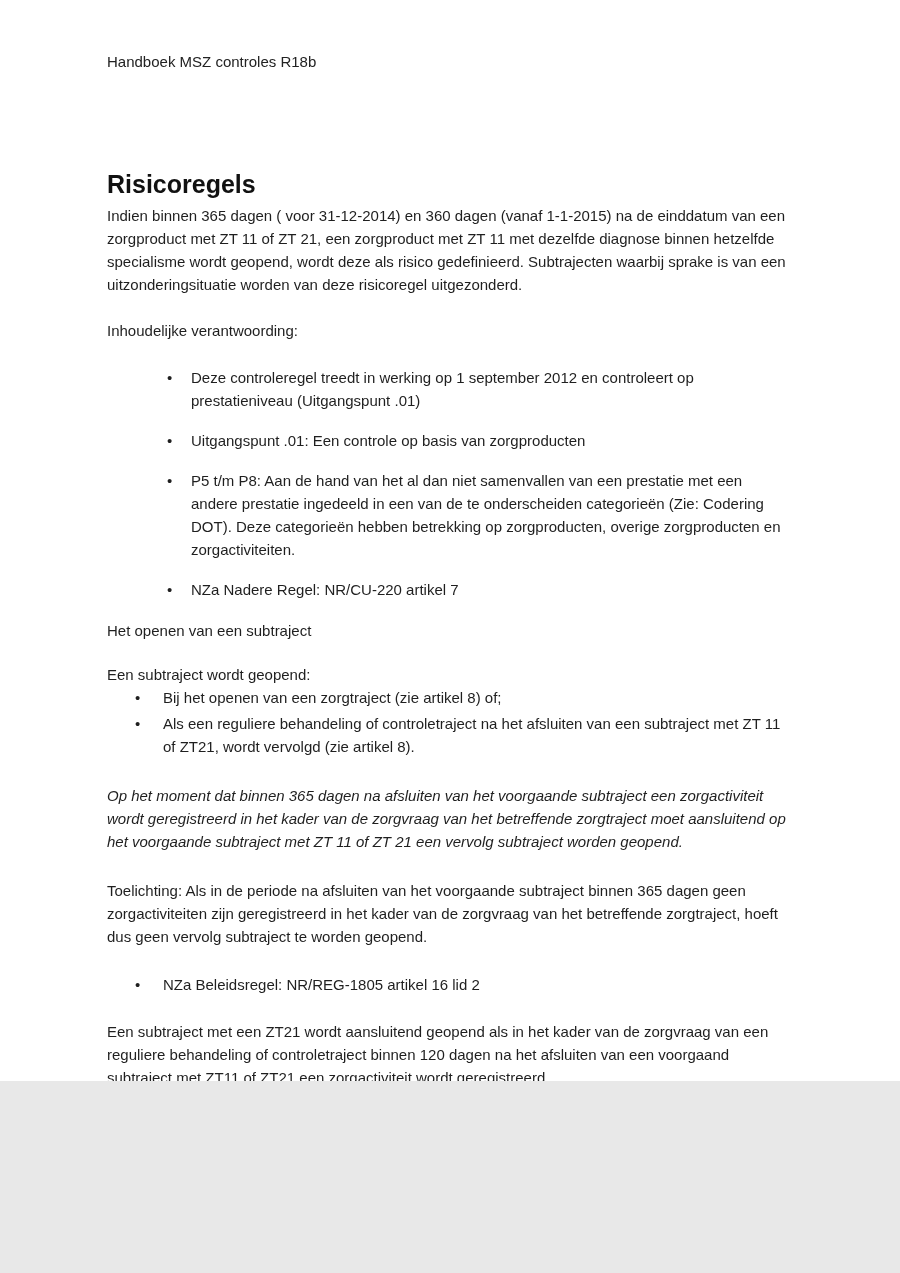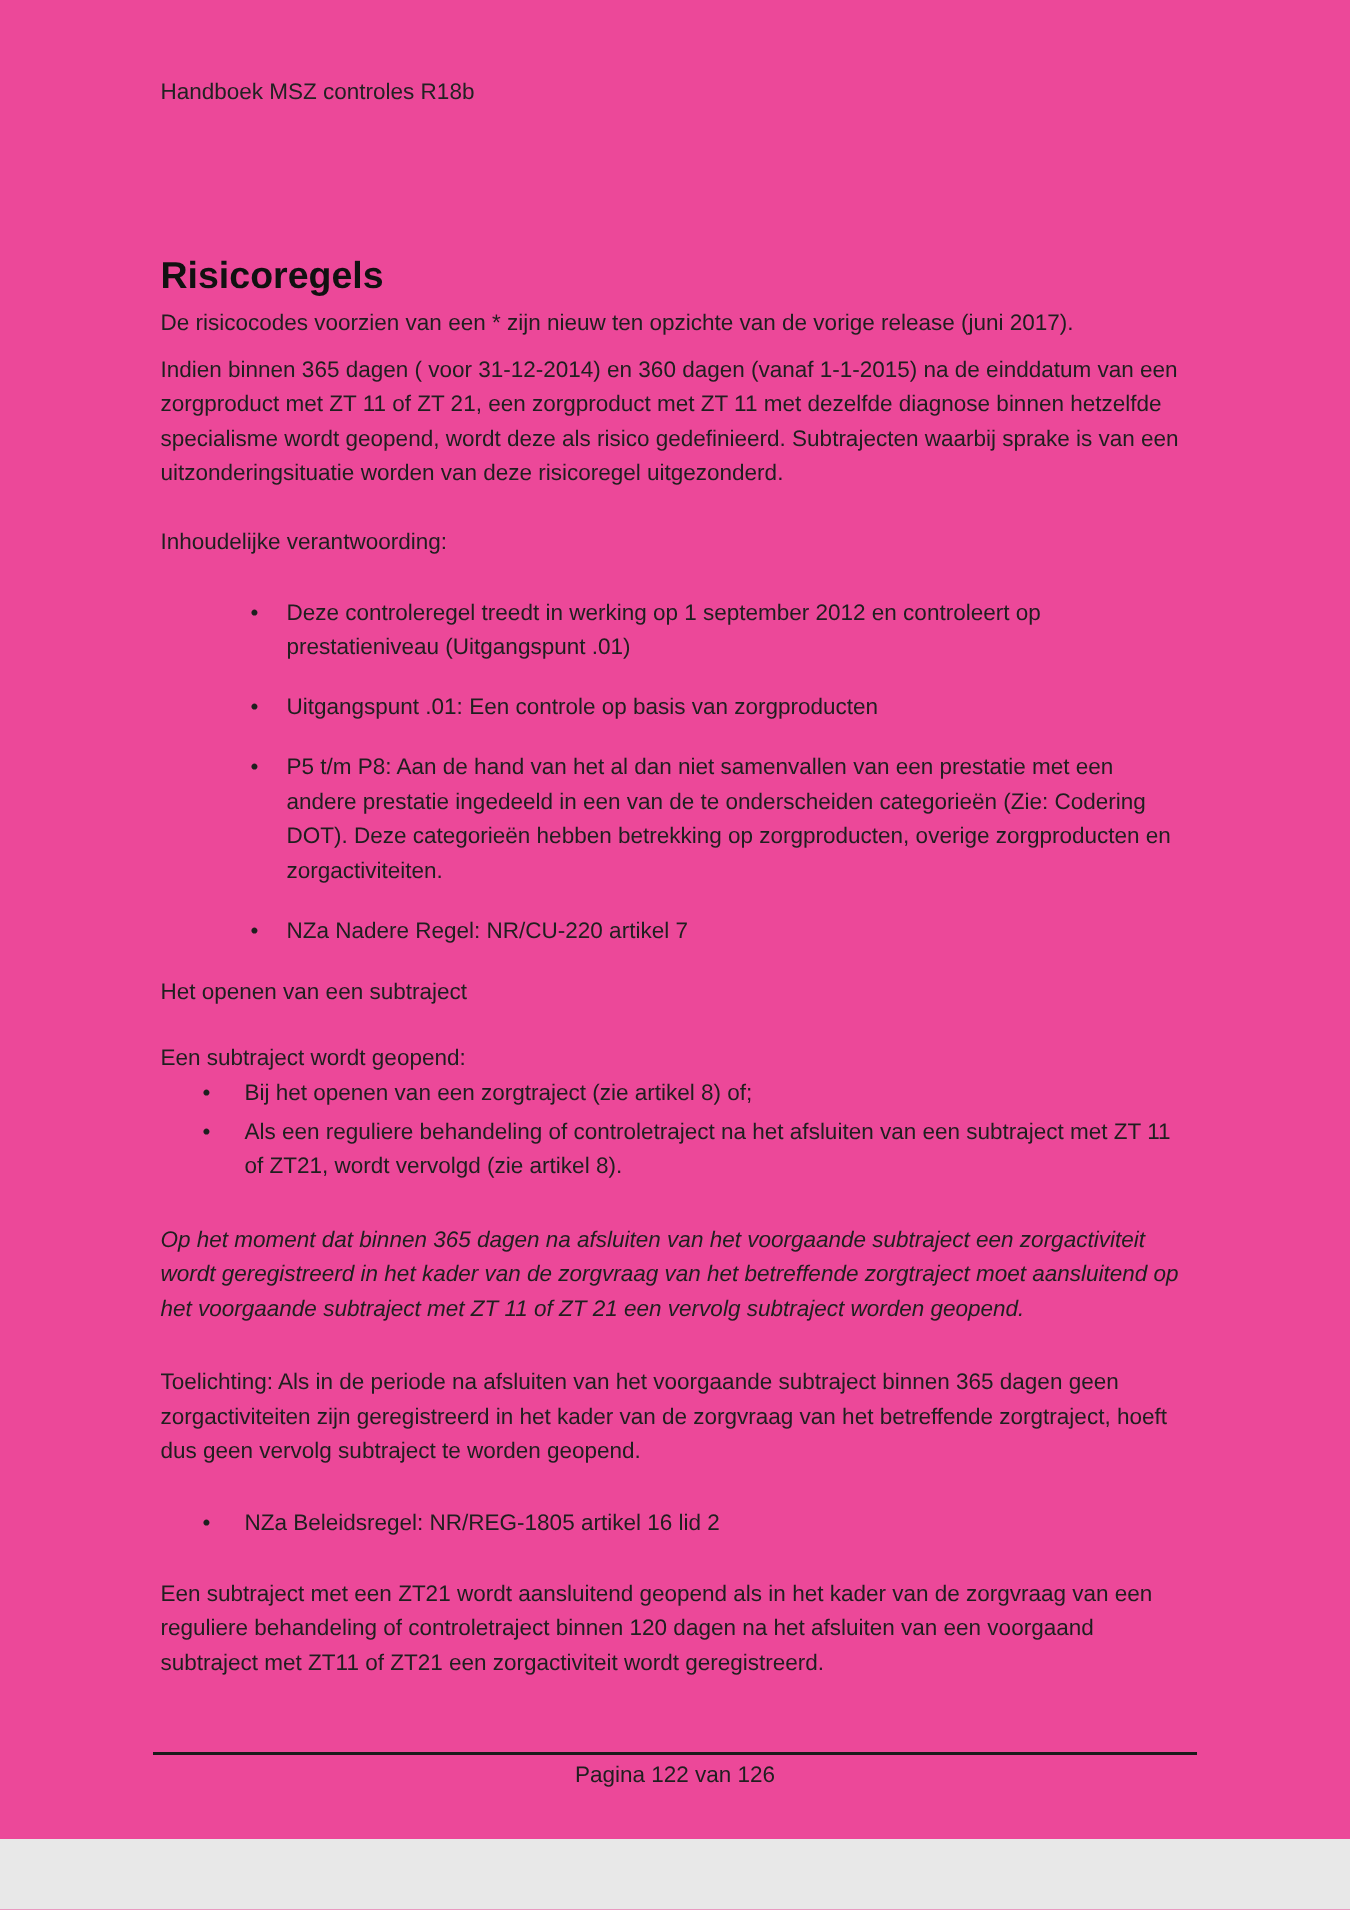--- a/index.html
+++ b/index.html
@@ -3,22 +3,22 @@
 <meta charset="utf-8">
 <style>
   html, body { margin: 0; padding: 0; }
   body {
     width: 900px; height: 1273px;
     background: #e8e8e8;
     font-family: "Liberation Sans", sans-serif;
   }
   .page {
     position: relative;
-    width: 900px; height: 1226px;
-    background: #ec4899;
+    width: 900px; height: 1081px;
+    background: #ffffff;
     color: #1f1f1f;
     overflow: hidden;
     box-sizing: border-box;
     padding: 50px 107px 0 107px;
     font-size: 15px;
     line-height: 23px;
   }
   .doc-header {
     margin: 0;
     font-size: 15px;
@@ -76,21 +76,20 @@
 </style>
 </head>
 <body>
 
 <div class="page">
 
   <p class="doc-header">Handboek MSZ controles R18b</p>
 
   <h1 class="heading" id="risicoregels-heading">Risicoregels</h1>
 
-  <p class="intro-par">De risicocodes voorzien van een * zijn nieuw ten opzichte van de vorige release (juni 2017).</p>
 
 
   <p class="definition-par">Indien binnen 365 dagen ( voor 31-12-2014) en 360 dagen (vanaf 1-1-2015) na de einddatum van een zorgproduct met ZT 11 of ZT 21, een zorgproduct met ZT 11 met dezelfde diagnose binnen hetzelfde specialisme wordt geopend, wordt deze als risico gedefinieerd. Subtrajecten waarbij sprake is van een uitzonderingsituatie worden van deze risicoregel uitgezonderd.</p>
 
   <p class="inh-par">Inhoudelijke verantwoording:</p>
 
   <ul class="bullets deep">
     <li>
       <span class="bullet">•</span>
       <span>Deze controleregel treedt in werking op 1 september 2012 en controleert op prestatieniveau (Uitgangspunt .01)</span>

